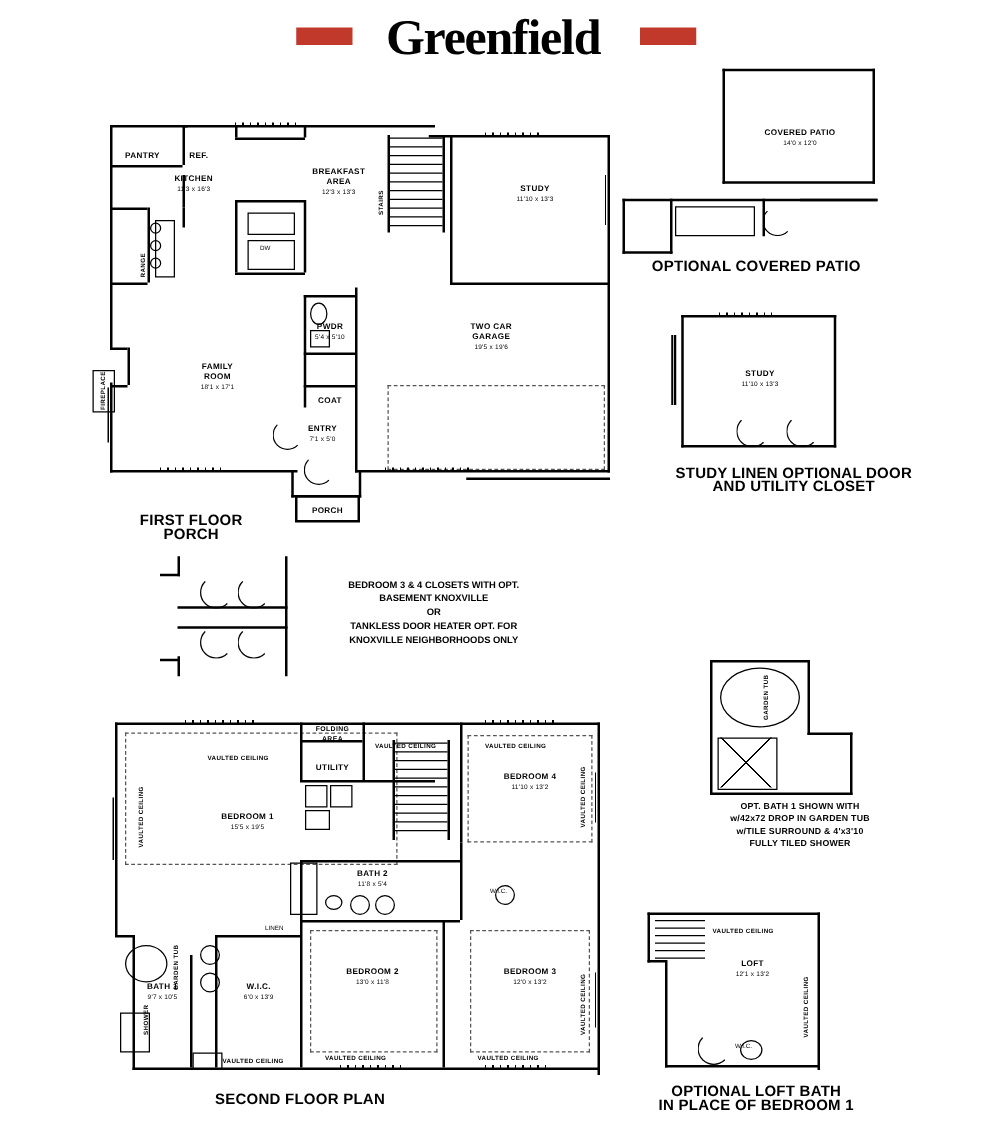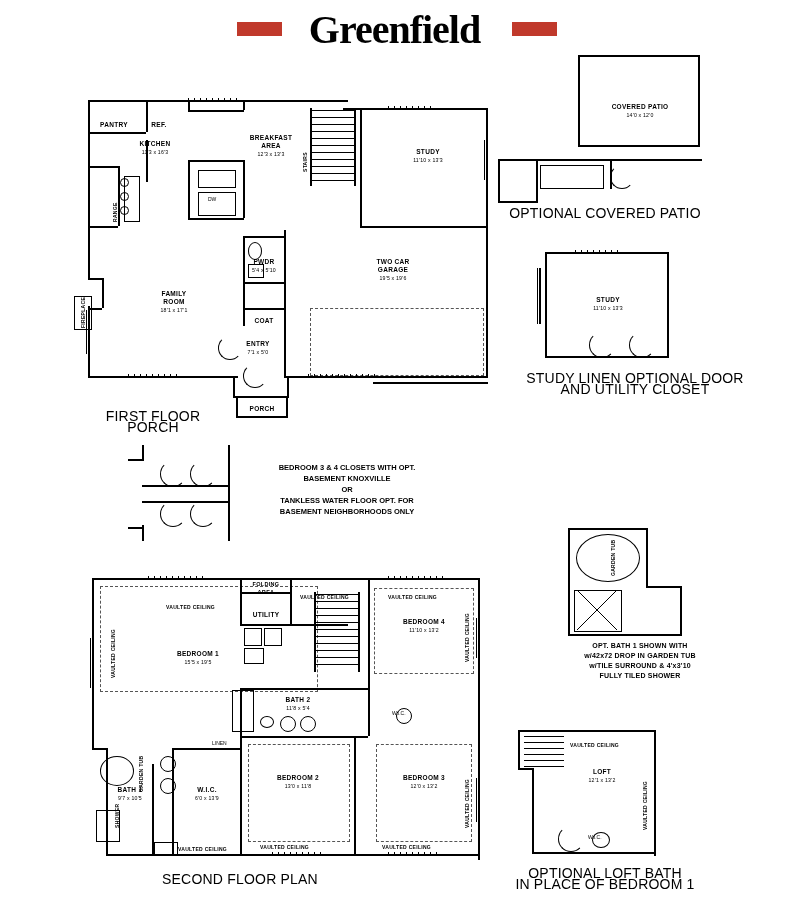--- a/index.html
+++ b/index.html
@@ -27,21 +27,21 @@
   }
   
   .plan{position:absolute;}
   .wallT{position:absolute;background:#000;height:2px;}
   .wallV{position:absolute;background:#000;width:2px;}
   .dash{position:absolute;border:1px dashed #555;}
   .rm{position:absolute;text-align:center;line-height:8px;}
   .rm .n{font-size:6.5px;font-weight:bold;letter-spacing:.3px;}
   .rm .d{font-size:5.2px;letter-spacing:.2px;}
   .tiny{font-size:5px;}
-  .cap{position:absolute;text-align:center;font-size:14px;font-weight:normal;line-height:11px;letter-spacing:.2px;}
+  .cap{position:absolute;text-align:center;font-size:12px;font-weight:bold;line-height:11px;letter-spacing:.2px;}
   .cap.sm{font-size:7px;line-height:10px;font-weight:bold;}
   .note{position:absolute;text-align:center;font-size:7.5px;font-weight:bold;line-height:11px;}
   .vlabel{position:absolute;font-size:5px;font-weight:bold;letter-spacing:.3px;}
   .vert{transform:rotate(-90deg);transform-origin:0 0;white-space:nowrap;}
   .fix{position:absolute;border:1px solid #000;}
   .fixr{position:absolute;border:1px solid #000;border-radius:50%;}
   .stair{position:absolute;}
   .stair i{position:absolute;left:0;right:0;height:1px;background:#000;}
   .hatch{position:absolute;background:
      repeating-linear-gradient(90deg,#000 0 1px,transparent 1px 6px);}
@@ -245,22 +245,22 @@
   <div class="wallT" style="left:0;top:82px;width:16px;"></div>
   <div class="swing" style="left:32px;top:16px;width:24px;height:24px;"></div>
   <div class="swing" style="left:62px;top:16px;width:24px;height:24px;"></div>
   <div class="swing" style="left:32px;top:56px;width:24px;height:24px;"></div>
   <div class="swing" style="left:62px;top:56px;width:24px;height:24px;"></div>
 </div>
 <div class="note" style="left:250px;top:462px;width:194px;">
   <div>BEDROOM 3 &amp; 4 CLOSETS WITH OPT.</div>
   <div>BASEMENT KNOXVILLE</div>
   <div>OR</div>
-  <div>TANKLESS WATER FLOOR OPT. FOR</div>
-  <div>BASEMENT NEIGHBORHOODS ONLY</div>
+  <div>TANKLESS DOOR HEATER OPT. FOR</div>
+  <div>KNOXVILLE NEIGHBORHOODS ONLY</div>
 </div>
 
 <div class="plan" id="second-floor" style="left:92px;top:578px;width:390px;height:292px;">
 
   <div class="wallT" style="left:0;top:0;width:388px;"></div>
   <div class="wallV" style="left:0;top:0;height:170px;"></div>
   <div class="wallV" style="left:386px;top:0;height:282px;"></div>
   <div class="wallT" style="left:14px;top:276px;width:374px;"></div>
   <div class="wallV" style="left:14px;top:170px;height:108px;"></div>
   <div class="wallT" style="left:0;top:170px;width:16px;"></div>

